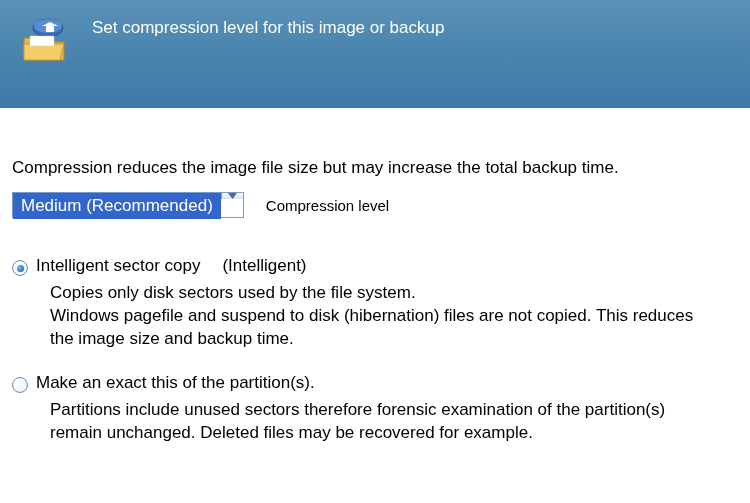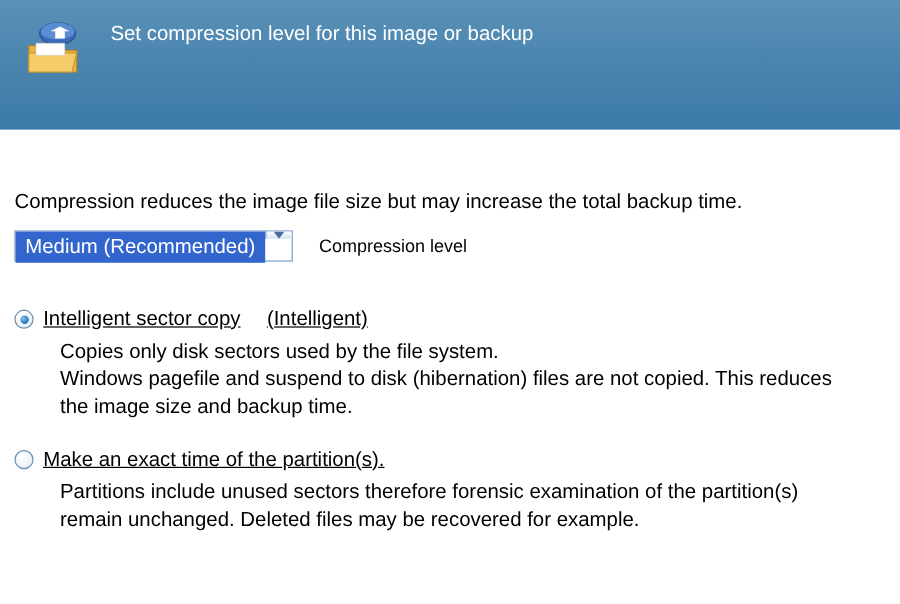--- a/index.html
+++ b/index.html
@@ -76,24 +76,23 @@
     }
     .compression-label {
       margin-left: 22px;
       font-size: 15px;
     }
     .radio-option {
       margin-bottom: 22px;
     }
     .radio-row {
       display: flex;
-      align-items: center;
+      align-items: flex-end;
       margin-bottom: 6px;
       cursor: pointer;
-      text-decoration: underline;
     }
     .radio-circle {
       width: 16px;
       height: 16px;
       border-radius: 50%;
       border: 1px solid #6b8fb5;
       background: radial-gradient(circle at 35% 35%, #ffffff 0%, #eef4fb 60%, #dde8f4 100%);
       display: flex;
       align-items: center;
       justify-content: center;
@@ -159,17 +158,17 @@
       </div>
       <span class="radio-label">Intelligent sector copy</span>
       <span class="radio-rec">(Intelligent)</span>
     </div>
     <div class="radio-description">Copies only disk sectors used by the file system.<br>Windows pagefile and suspend to disk (hibernation) files are not copied. This reduces the image size and backup time.</div>
   </div>
 
   <div class="radio-option">
     <div class="radio-row">
       <div class="radio-circle"></div>
-      <span class="radio-label">Make an exact time of the partition(s).</span>
+      <span class="radio-label">Make an exact this of the partition(s).</span>
     </div>
     <div class="radio-description">Partitions include unused sectors therefore forensic examination of the partition(s) remain unchanged. Deleted files may be recovered for example.</div>
   </div>
 </div>
 
 </body></html>

